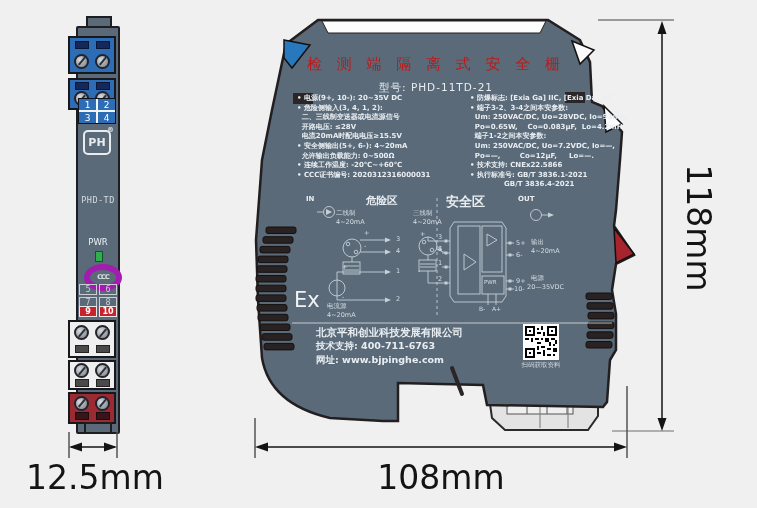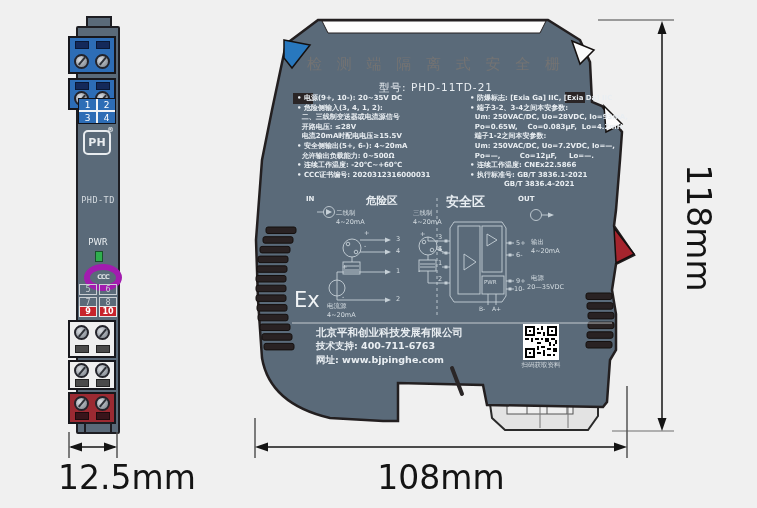--- a/index.html
+++ b/index.html
@@ -234,21 +234,21 @@
         <rect x="258.5" y="239.5" width="3" height="3" fill="#c6d0d7" stroke="none"></rect>
       <line x1="256" y1="267" x2="264" y2="267"></line>
         <rect x="258.5" y="265.5" width="3" height="3" fill="#c6d0d7" stroke="none"></rect>
       <line x1="256" y1="275" x2="264" y2="275"></line>
         <rect x="258.5" y="273.5" width="3" height="3" fill="#c6d0d7" stroke="none"></rect>
 
       <line x1="42" y1="309" x2="362" y2="309" stroke="#dfe3e6" stroke-width="0.8"></line>
     </g>
   </svg>
 
-  <div class="t" style="left:296px;top:56px;width:280px;text-align:center;font-size:15px;letter-spacing:5px;font-family:'DejaVu Serif','Liberation Serif',serif;color:#737373;">检 测 端 隔 离 式 安 全 栅</div>
+  <div class="t" style="left:296px;top:56px;width:280px;text-align:center;font-size:15px;letter-spacing:5px;font-family:'DejaVu Serif','Liberation Serif',serif;color:#b91c1c;">检 测 端 隔 离 式 安 全 栅</div>
   <div class="t" style="left:296px;top:82px;width:280px;text-align:center;font-size:10.5px;letter-spacing:1px;">型号: PHD-11TD-21</div>
 
   <div class="spec-col" style="left:297px;">
       <div class="spec-line">• 电源(9+, 10-): 20~35V DC</div>
       <div class="spec-line">• 危险侧输入(3, 4, 1, 2):</div>
       <div class="spec-line">  二、三线制变送器或电流源信号</div>
       <div class="spec-line">  开路电压: ≤28V</div>
       <div class="spec-line">  电流20mA时配电电压≥15.5V</div>
       <div class="spec-line">• 安全侧输出(5+, 6-): 4~20mA</div>
       <div class="spec-line">  允许输出负载能力: 0~500Ω</div>
@@ -256,21 +256,21 @@
       <div class="spec-line">• CCC证书编号: 2020312316000031</div>
     </div>
   <div class="spec-col" style="left:470px;">
       <div class="spec-line">• 防爆标志: [Exia Ga] IIC, [Exia Da] IIC</div>
       <div class="spec-line">• 端子3-2、3-4之间本安参数:</div>
       <div class="spec-line">  Um: 250VAC/DC, Uo=28VDC, Io=93mA,</div>
       <div class="spec-line">  Po=0.65W,    Co=0.083μF,  Lo=4.2mH.</div>
       <div class="spec-line">  端子1-2之间本安参数:</div>
       <div class="spec-line">  Um: 250VAC/DC, Uo=7.2VDC, Io=—,</div>
       <div class="spec-line">  Po=—,        Co=12μF,     Lo=—.</div>
-      <div class="spec-line">• 连续工作温度: CNEx22.5866</div>
+      <div class="spec-line">• 技术支持: CNEx22.5866</div>
       <div class="spec-line">• 执行标准号: GB/T 3836.1-2021</div>
       <div class="spec-line">              GB/T 3836.4-2021</div>
     </div>
 
   <div class="t" style="left:306px;top:196px;font-size:7px;font-weight:bold;">IN</div>
   <div class="t" style="left:366px;top:195px;font-size:10.5px;font-weight:600;">危险区</div>
   <div class="t" style="left:446px;top:195px;font-size:13px;font-weight:600;">安全区</div>
   <div class="t" style="left:518px;top:196px;font-size:7px;font-weight:bold;">OUT</div>
 
   <div class="mini" style="left:336px;top:209px;">二线制</div>
@@ -342,17 +342,17 @@
     <polygon points="255,447 268,442.5 268,451.5" fill="#141414"></polygon>
     <polygon points="627,447 614,442.5 614,451.5" fill="#141414"></polygon>
 
     <line x1="69" y1="432" x2="69" y2="458" stroke="#555" stroke-width="1.5"></line>
     <line x1="117" y1="432" x2="117" y2="458" stroke="#555" stroke-width="1.5"></line>
     <line x1="71" y1="447" x2="115" y2="447" stroke="#141414" stroke-width="1.5"></line>
     <polygon points="69,447 82,442.5 82,451.5" fill="#141414"></polygon>
     <polygon points="117,447 104,442.5 104,451.5" fill="#141414"></polygon>
   </svg>
 
-  <div class="dim" style="left:0;top:458px;width:190px;margin-left:32px;">12.5mm</div>
+  <div class="dim" style="left:0;top:458px;width:190px;">12.5mm</div>
   <div class="dim" style="left:341px;top:458px;width:200px;">108mm</div>
   <div class="dim" style="left:618px;top:207px;width:160px;height:42px;line-height:42px;transform:rotate(90deg);">118mm</div>
 
 </div>
 
 </body></html>

